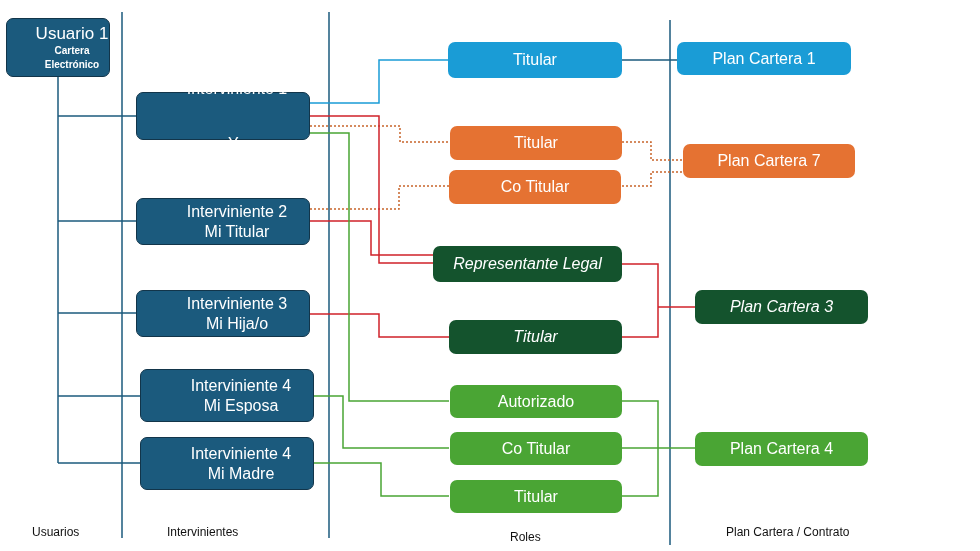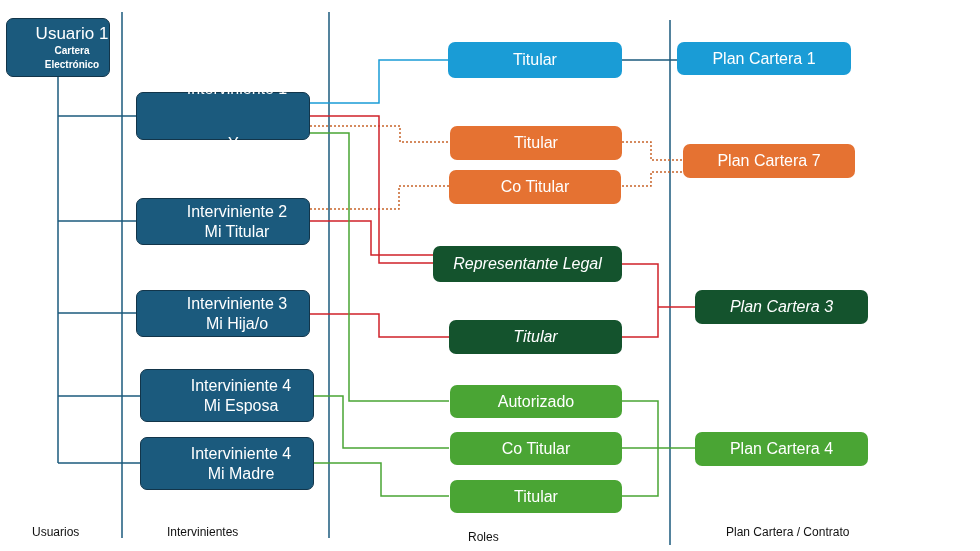--- a/index.html
+++ b/index.html
@@ -125,14 +125,14 @@
   </div>
 <div class="box red" style="left:695px;top:290px;width:173px;height:34px;">
     <span class="t1">Plan Cartera 3</span>
   </div>
 <div class="box green" style="left:695px;top:432px;width:173px;height:34px;">
     <span class="t1">Plan Cartera 4</span>
   </div>
 
 <div class="lbl" style="left:32px;top:525px;">Usuarios</div>
 <div class="lbl" style="left:167px;top:525px;">Intervinientes</div>
-<div class="lbl" style="left:468px;top:530px;">Roles</div>
+<div class="lbl" style="left:510px;top:530px;">Roles</div>
 <div class="lbl" style="left:726px;top:525px;">Plan Cartera / Contrato</div>
 
 </body></html>

